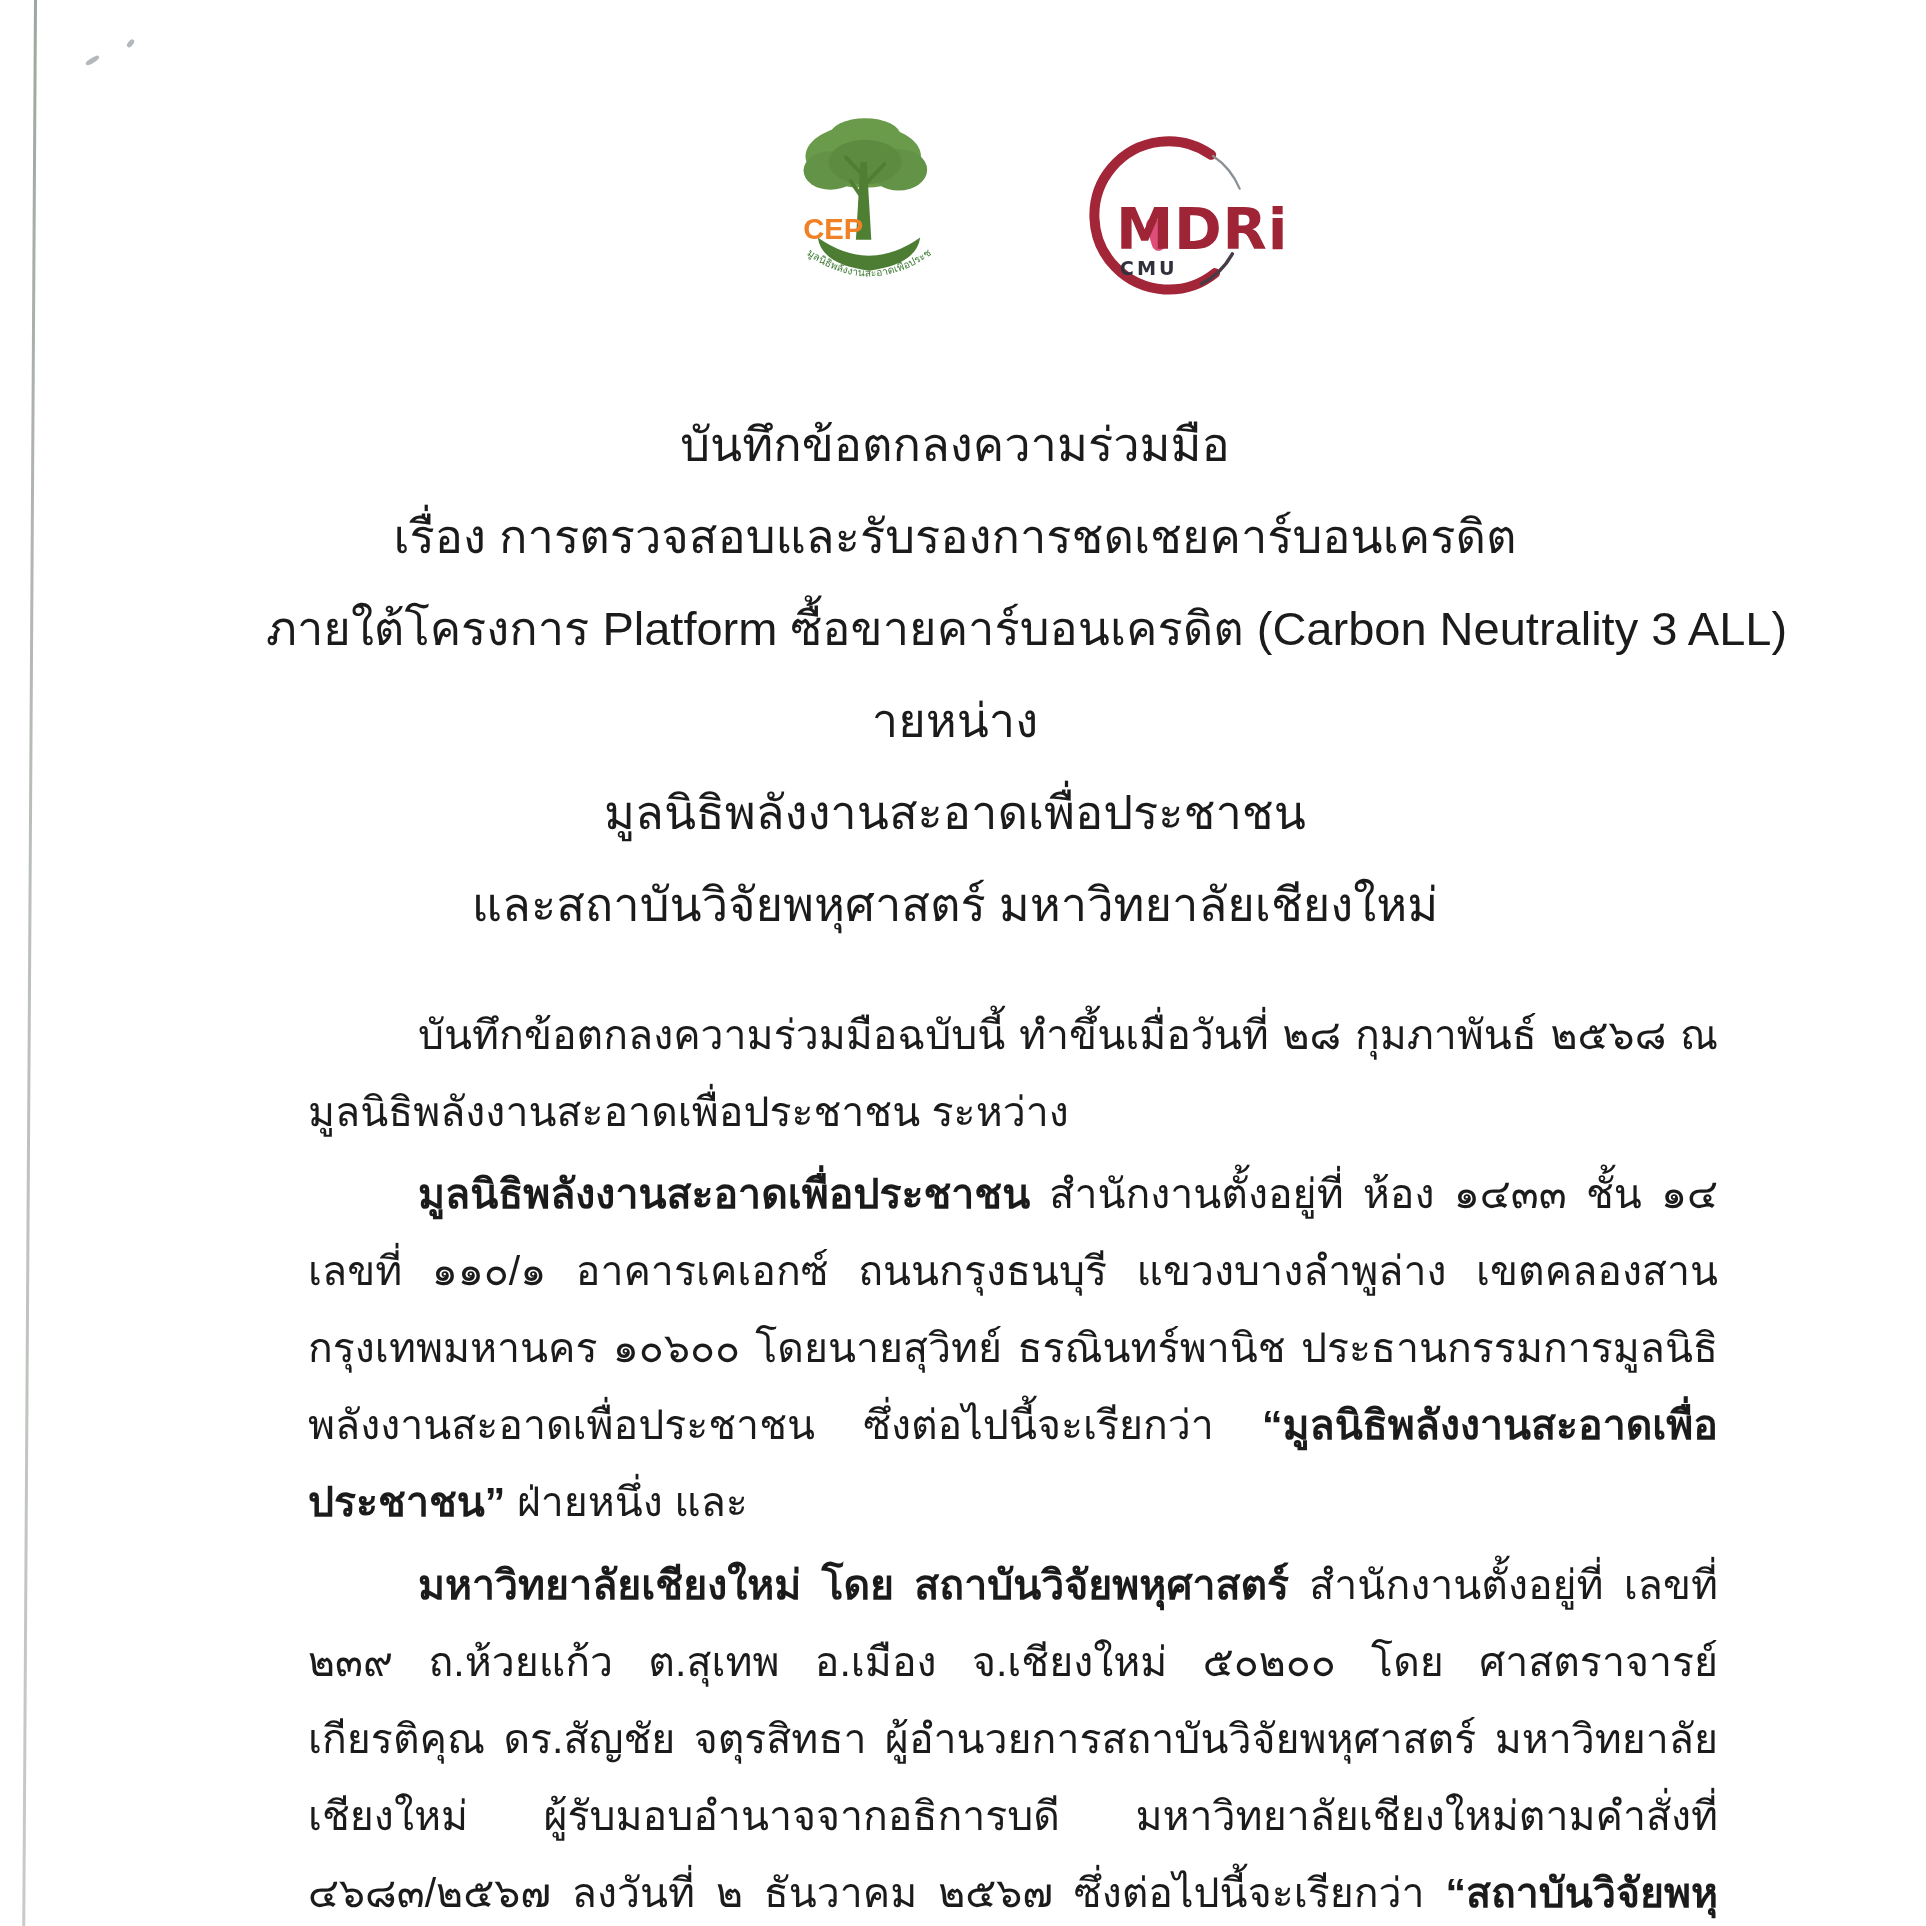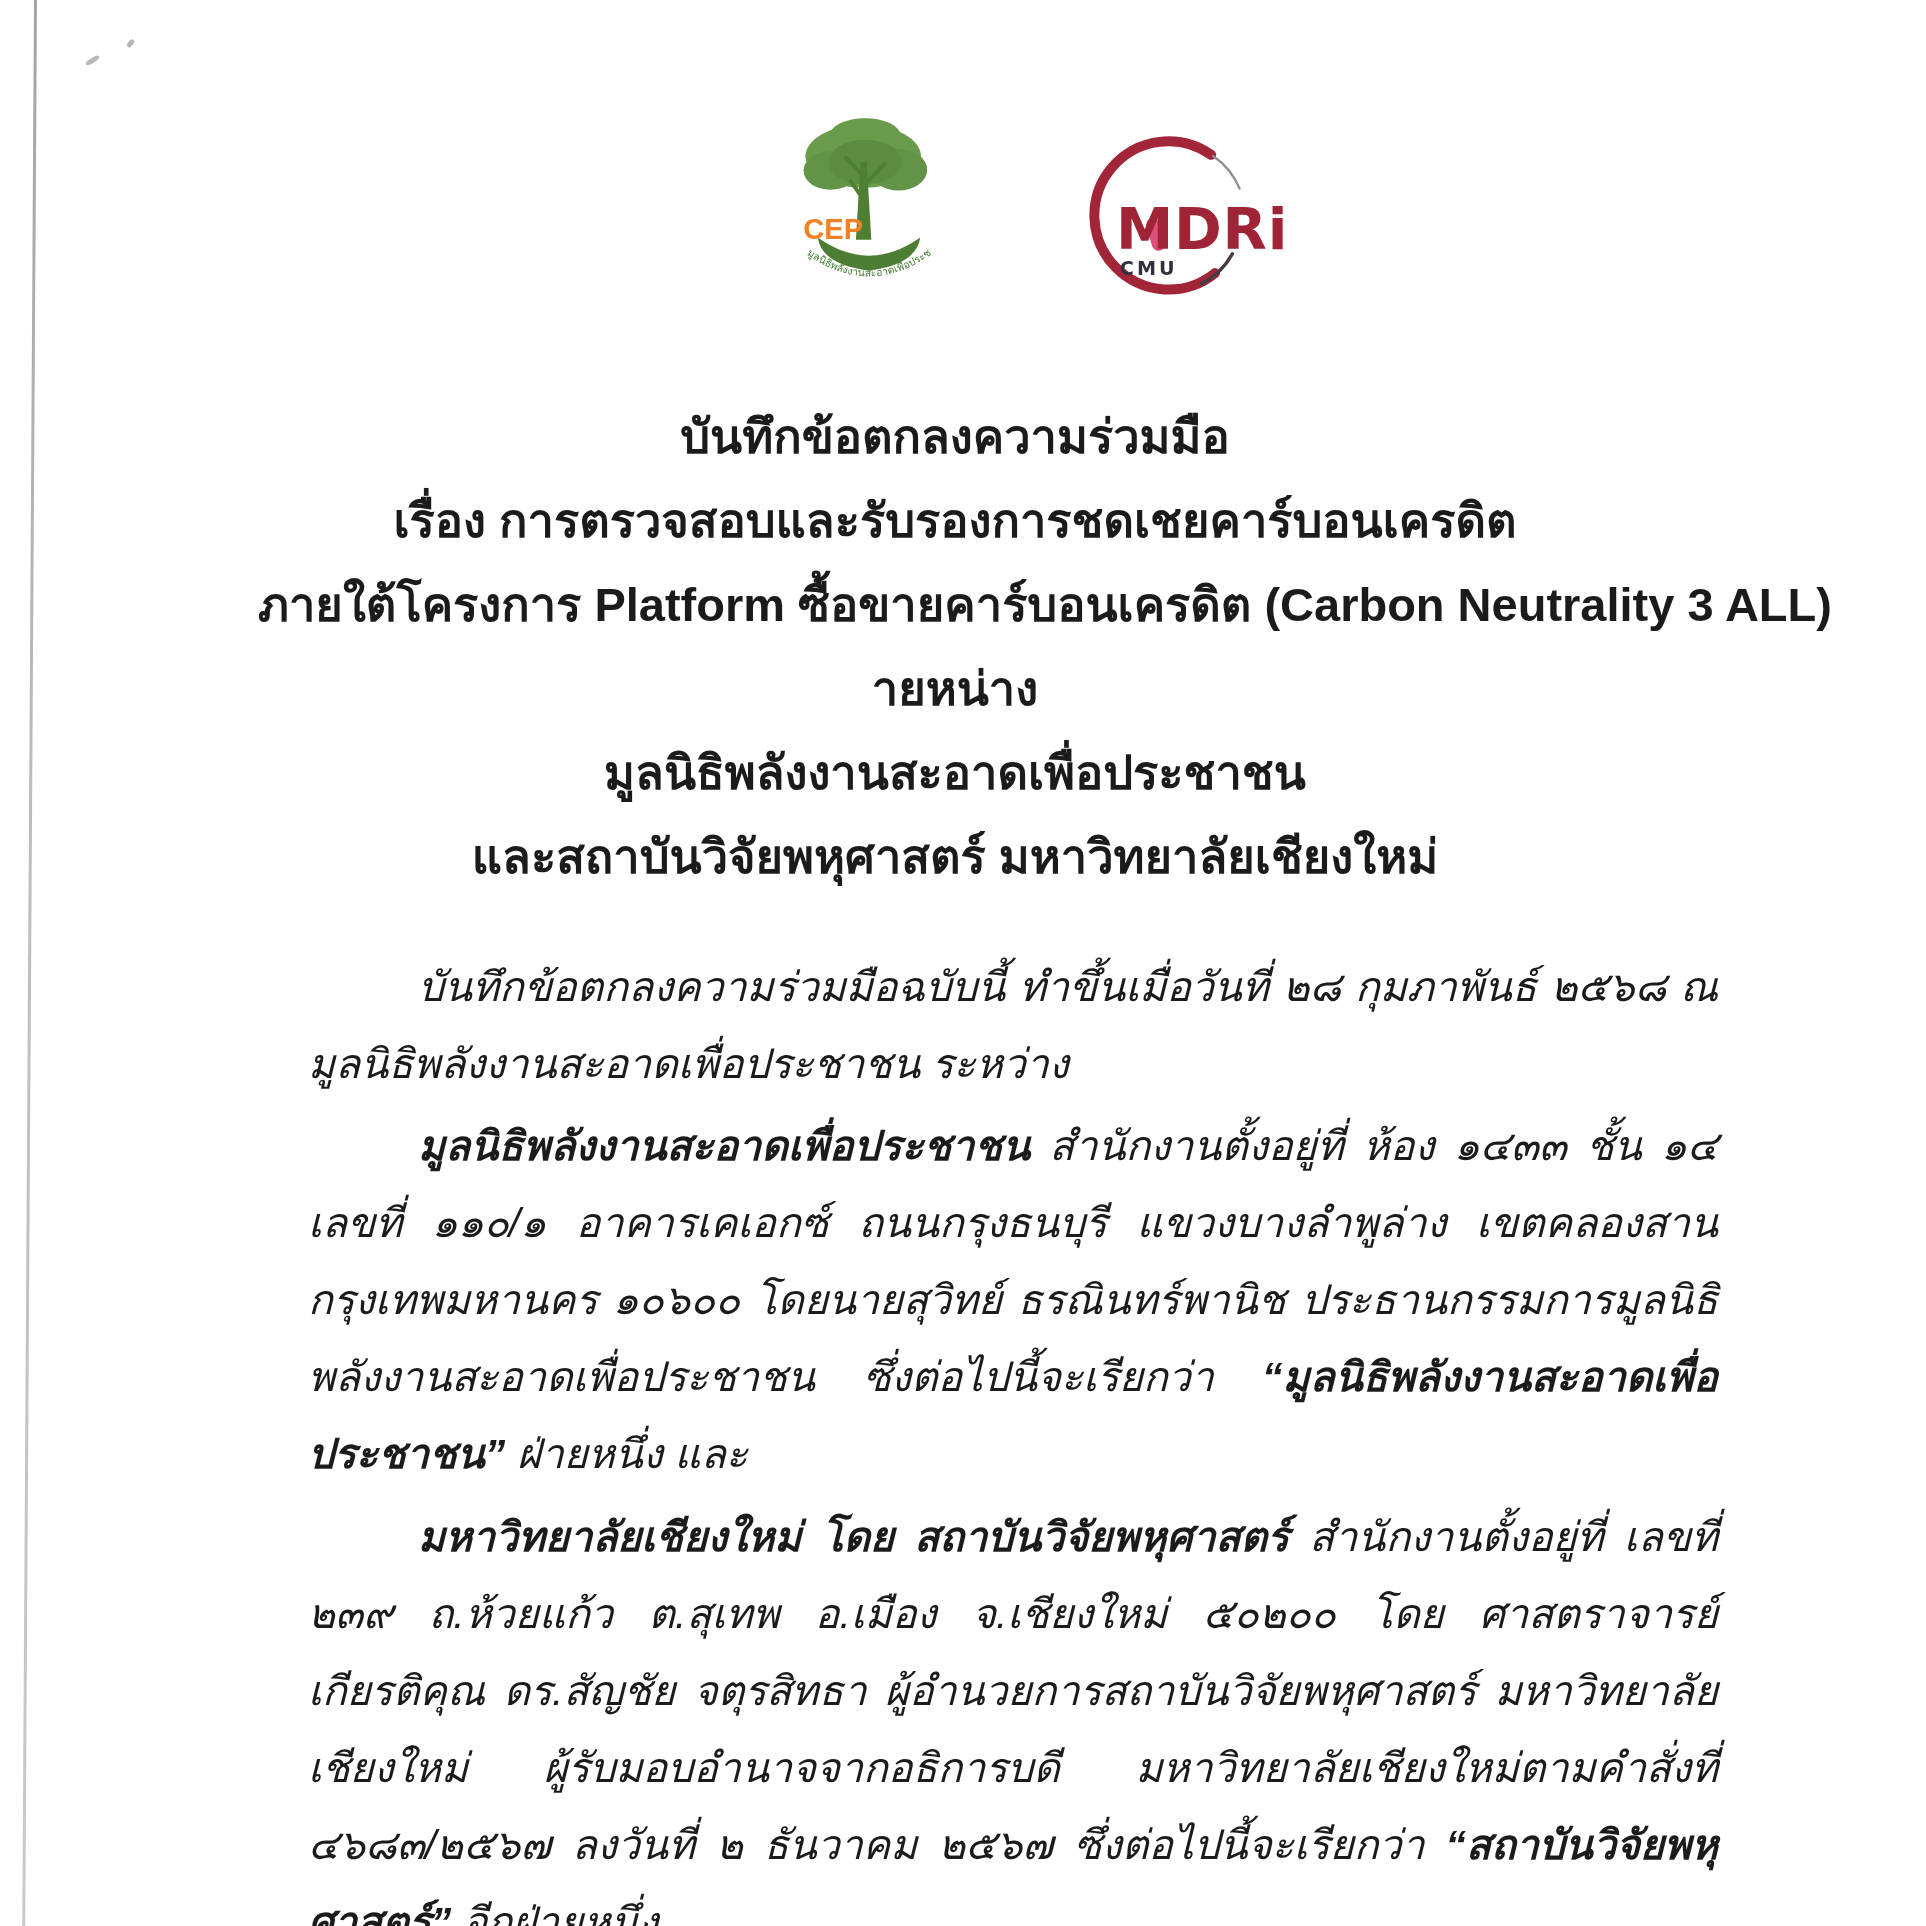--- a/index.html
+++ b/index.html
@@ -41,32 +41,31 @@
     position: absolute;
     left: 308px; top: 391px;
     width: 1410px;
   }
   .title-block {
     width: 1410px;
     margin: 0 0 54px -58px;
     text-align: center;
   }
   .title-block p {
-    margin: 8px;
+    margin: 16px;
     font-size: 47px;
     line-height: 76px;
-    font-weight: bold;
+    font-weight: normal;
     white-space: nowrap;
   }
   .para {
     margin: 0;
     font-size: 41px;
     line-height: 77px;
     text-align: justify;
-    font-style: italic;
   }
   .indent { text-indent: 110px; }
   .p1 { margin-top: 0; }
   .p2 { margin-top: 5.4px; }
   .p3 { margin-top: 5.4px; }
   .p4 { margin-top: 6.2px; }
   strong { font-weight: bold; }
 </style>
 </head>
 <body>

